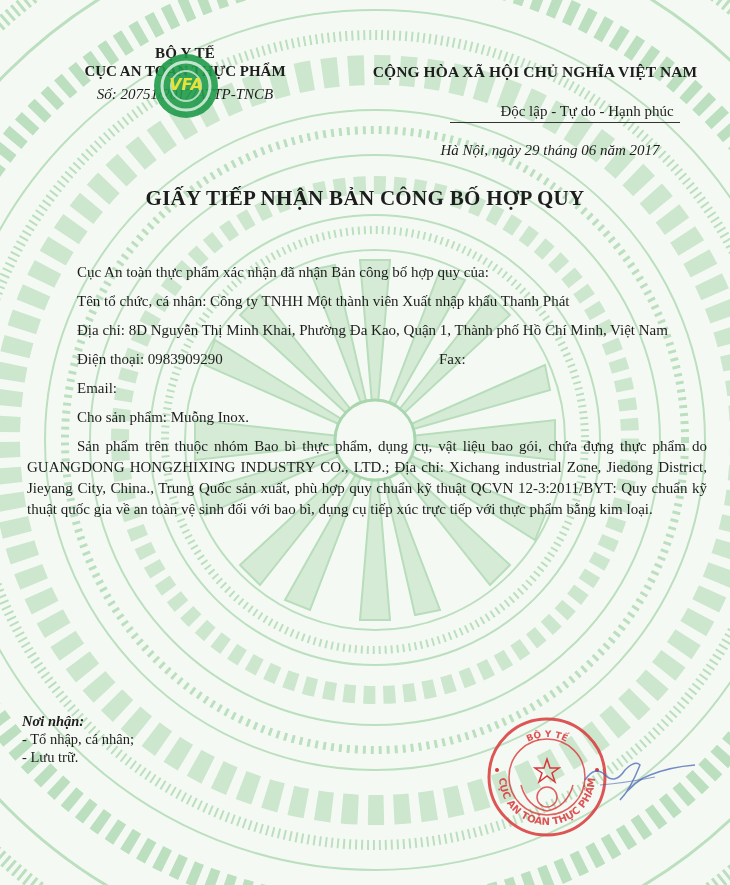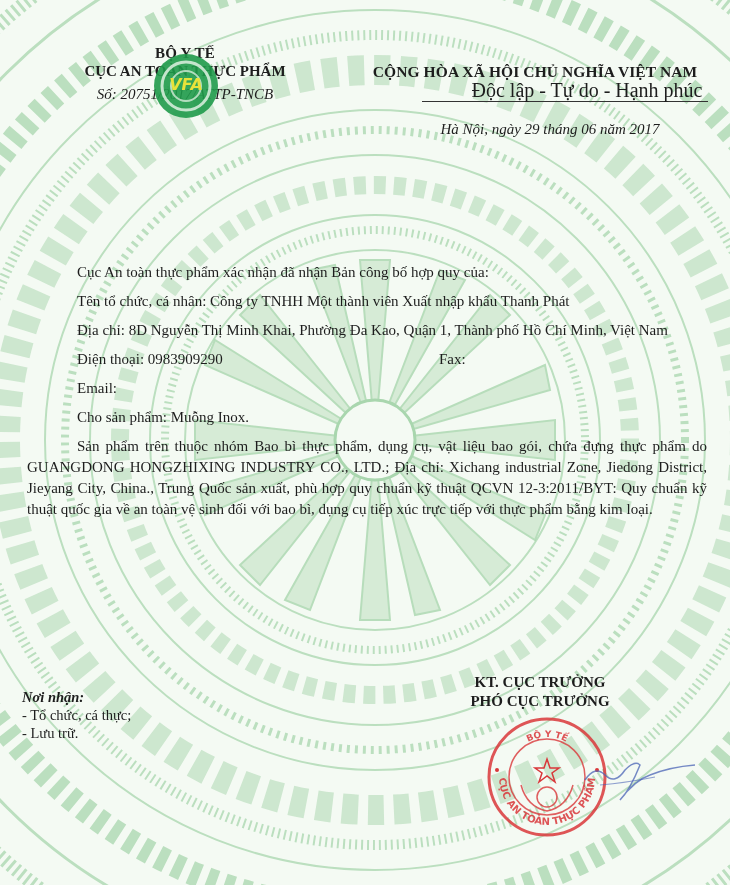--- a/index.html
+++ b/index.html
@@ -14,31 +14,31 @@
     .page { position: absolute; left: 0; top: 0; width: 730px; height: 885px; z-index: 2; }
 
     .hdr-left { position: absolute; left: 40px; top: 44px; width: 290px; text-align: center; }
     .hdr-left .l1 { font-weight: bold; font-size: 15px; line-height: 18px; letter-spacing: 0.2px; }
     .hdr-left .l2 { font-weight: bold; font-size: 15px; line-height: 18px; }
     .hdr-left .l3 { font-style: italic; font-size: 15px; line-height: 22px; margin-top: 3px; }
     .logo { position: absolute; left: 152px; top: 52px; width: 68px; height: 68px; z-index: 1; }
 
     .hdr-right { position: absolute; left: 340px; top: 38px; width: 390px; text-align: center; }
     .hdr-right .r1 { font-weight: bold; font-size: 15.5px; line-height: 19px; letter-spacing: 0.1px; margin-top: 24px; }
-    .hdr-right .r2 { font-size: 20px; line-height: 19px; display: inline-block; padding: 0 6px 1px 50px; border-bottom: 1.5px solid #333; margin-left: 60px; }
+    .hdr-right .r2 { font-size: 15px; line-height: 19px; display: inline-block; padding: 0 6px 1px 50px; border-bottom: 1.5px solid #333; margin-left: 60px; margin-top: 21px; }
     .hdr-right .r3 { font-style: italic; font-size: 15px; line-height: 20px; margin-top: 17px; padding-left: 30px; }
 
     .title { position: absolute; left: 0; top: 186px; width: 730px; text-align: center; font-weight: bold; font-size: 21px; letter-spacing: 0.3px; }
 
     .body-text { position: absolute; left: 27px; top: 262px; width: 680px; font-size: 15px; line-height: 21px; text-align: justify; }
     .para { text-indent: 50px; margin: 0 0 8px 0; }
     .row { text-indent: 50px; margin: 0 0 8px 0; position: relative; }
     .fax { position: absolute; left: 412px; top: 0; text-indent: 0; }
 
-    .recv { position: absolute; left: 22px; top: 688px; font-size: 14.5px; line-height: 18px; }
+    .recv { position: absolute; left: 22px; top: 712px; font-size: 14.5px; line-height: 18px; }
     .recv .h { font-style: italic; font-weight: bold; }
 
     .sign { position: absolute; left: 440px; top: 673px; width: 200px; text-align: center; font-weight: bold; font-size: 15px; line-height: 19px; }
     .stamp { position: absolute; left: 485px; top: 715px; width: 125px; height: 125px; z-index: 3; }
     .signature { position: absolute; left: 580px; top: 745px; width: 120px; height: 60px; z-index: 4; }
     .signer { position: absolute; left: 440px; top: 855px; width: 200px; text-align: center; font-weight: bold; font-size: 15px; }
   </style>
 </head>
 <body>
 
@@ -95,44 +95,41 @@
     <div class="l2">CỤC AN TOÀN THỰC PHẨM</div>
     <div class="l3">Số:  20751/2017/ATTP-TNCB</div>
   </div>
 
   <div class="hdr-right">
     <div class="r1">CỘNG HÒA XÃ HỘI CHỦ NGHĨA VIỆT NAM</div>
     <div class="r2">Độc lập - Tự do - Hạnh phúc</div>
     <div class="r3">Hà Nội, ngày 29 tháng 06 năm 2017</div>
   </div>
 
+  <div class="title">GIẤY TIẾP NHẬN BẢN CÔNG BỐ HỢP QUY</div>
 
   <div class="body-text">
     <p class="para">Cục An toàn thực phẩm xác nhận đã nhận Bản công bố hợp quy của:</p>
     <p class="para">Tên tổ chức, cá nhân: Công ty TNHH Một thành viên Xuất nhập khẩu Thanh Phát</p>
     <p class="para">Địa chỉ:  8D Nguyễn Thị Minh Khai, Phường Đa Kao, Quận 1, Thành phố Hồ Chí Minh, Việt Nam</p>
     <div class="row">
       <span>Điện thoại: 0983909290</span>
       <span class="fax">Fax:</span>
     </div>
     <p class="para">Email:</p>
     <p class="para">Cho sản phẩm: Muỗng Inox.</p>
     <p class="para">Sản phẩm trên thuộc nhóm Bao bì thực phẩm, dụng cụ, vật liệu bao gói, chứa đựng thực phẩm do GUANGDONG HONGZHIXING INDUSTRY CO., LTD.; Địa chỉ: Xichang industrial Zone, Jiedong District, Jieyang City, China., Trung Quốc sản xuất, phù hợp quy chuẩn kỹ thuật  QCVN 12-3:2011/BYT: Quy chuẩn kỹ thuật quốc gia về an toàn vệ sinh đối với bao bì, dụng cụ tiếp xúc trực tiếp với thực phẩm bằng kim loại.</p>
   </div>
 
   <div class="recv">
     <div class="h">Nơi nhận:</div>
-    <div>- Tổ chức, cá thực;</div>
+    <div>- Tổ nhập, cá nhân;</div>
     <div>- Lưu trữ.</div>
   </div>
 
-  <div class="sign">
-    <div>KT. CỤC TRƯỞNG</div>
-    <div>PHÓ CỤC TRƯỞNG</div>
-  </div>
 
   <svg class="stamp" viewBox="0 0 125 125">
     <defs>
       <path id="arcTop" d="M 22 62 A 40 40 0 0 1 102 62"></path>
       <path id="arcBot" d="M 14 62 A 48 48 0 0 0 110 62"></path>
     </defs>
     <circle cx="62" cy="62" r="58" fill="none" stroke="#d9373a" stroke-width="3" opacity="0.85"></circle>
     <circle cx="62" cy="62" r="38" fill="none" stroke="#d9373a" stroke-width="1.5" opacity="0.8"></circle>
     <text font-size="9" fill="#d9373a" font-weight="bold" font-family="DejaVu Sans, sans-serif" opacity="0.85">
       <textPath href="#arcTop" startOffset="50%" text-anchor="middle">BỘ Y TẾ</textPath>

